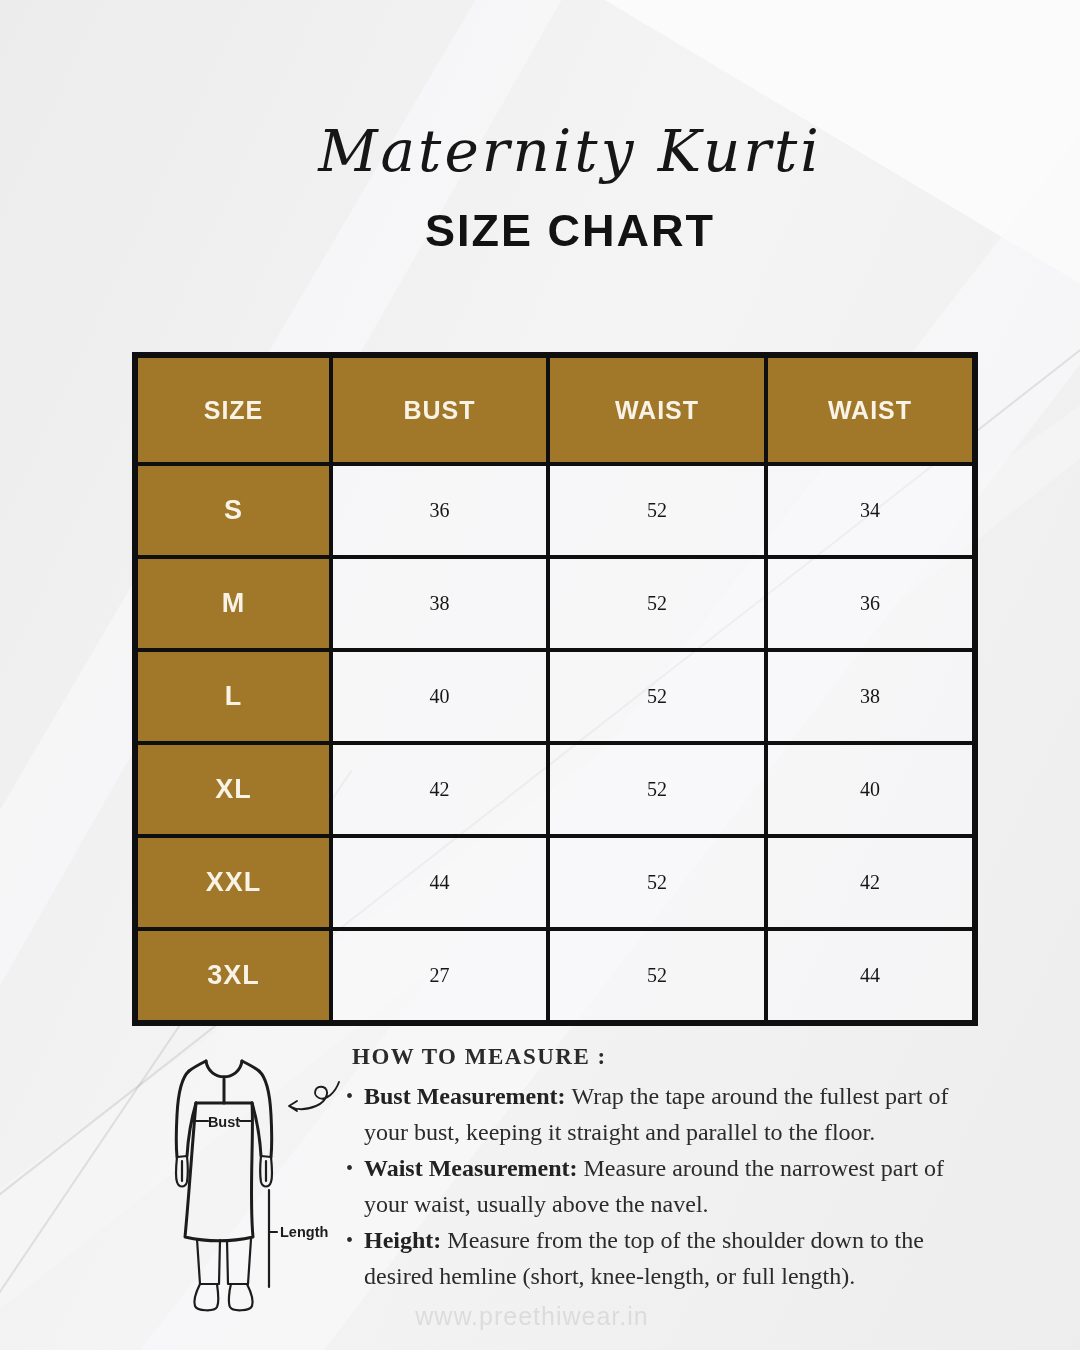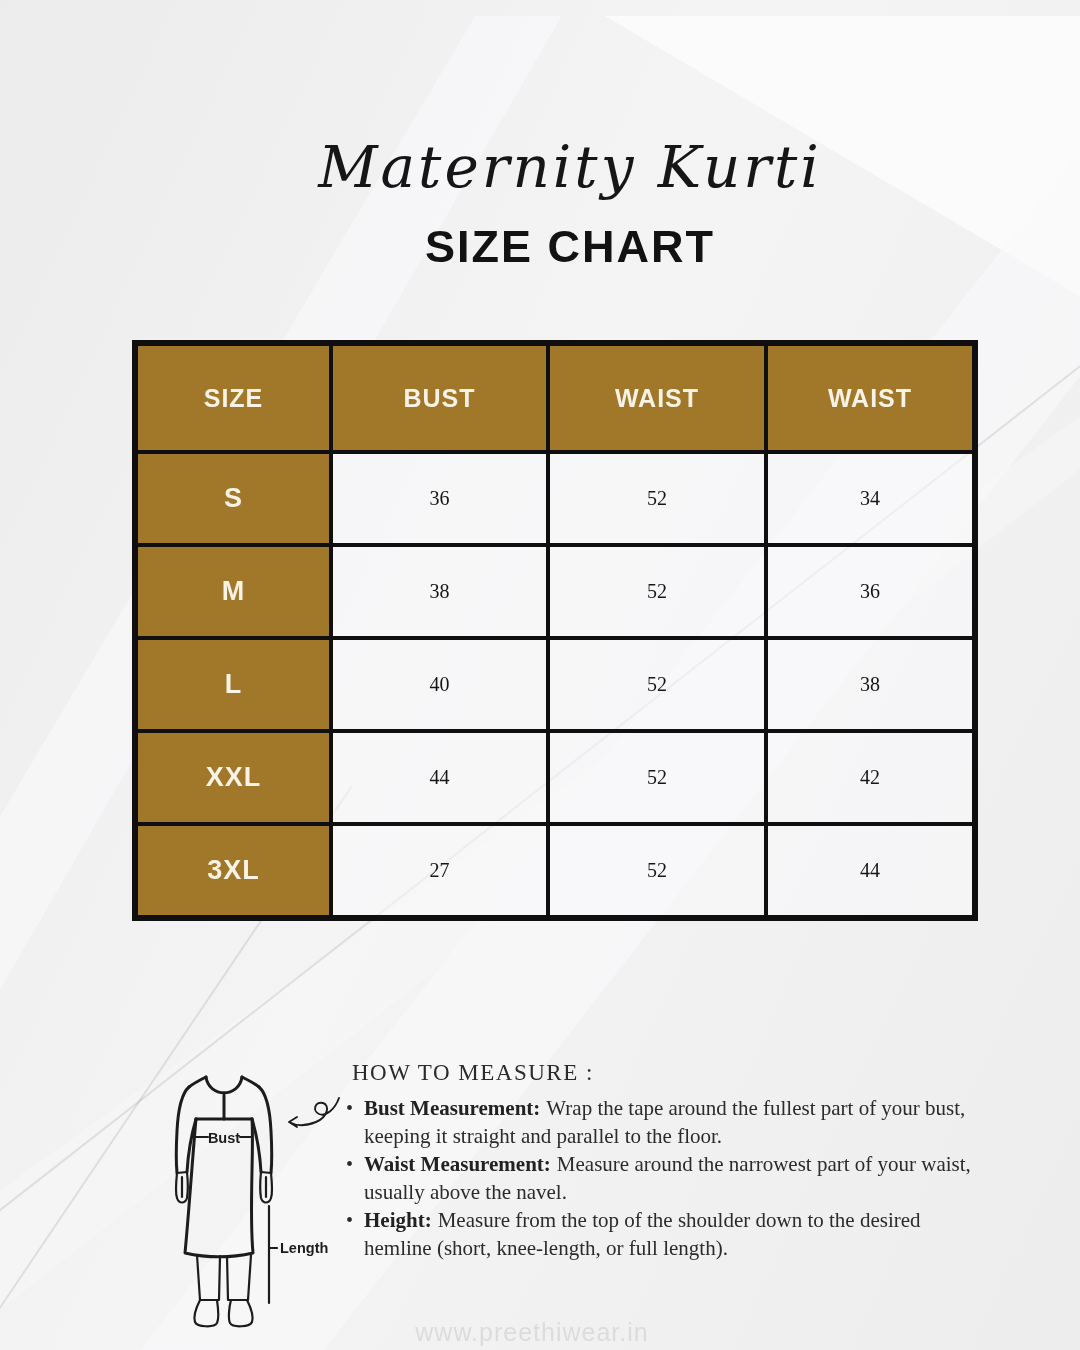--- a/index.html
+++ b/index.html
@@ -3,21 +3,21 @@
 <meta charset="utf-8">
 <style>
   html, body { margin: 0; padding: 0; }
   body {
     width: 1080px; height: 1350px;
     position: relative; overflow: hidden;
     background: linear-gradient(115deg, #ececed 0%, #f4f4f5 45%, #ededee 100%);
     font-family: "Liberation Sans", sans-serif;
     color: #141414;
   }
-  .page { position: absolute; inset: 0; margin-top: 16px; }
+  .page { position: absolute; inset: 0; }
 
   
   .tex { position: absolute; inset: 0; pointer-events: none; }
   .tex1 { background: #fcfcfd; opacity: .9; clip-path: polygon(56% 0, 100% 0, 100% 21%); }
   .tex2 { background: #f9f9fa; opacity: .65; clip-path: polygon(100% 10%, 100% 27%, 30% 100%, 13% 100%); }
   .tex3 { background: #fafafb; opacity: .6; clip-path: polygon(0 60%, 44% 0, 52% 0, 0 73%); }
   .tex4 { background: #f7f7f8; opacity: .5; clip-path: polygon(0 88%, 100% 30%, 100% 34%, 0 97%); }
   .fold-line { position: absolute; height: 2px; background: rgba(120,120,125,.18); transform-origin: left center; pointer-events: none; }
   .fl1 { width: 1500px; left: -60px; top: 1240px; transform: rotate(-38deg); }
   .fl2 { width: 700px; left: -40px; top: 1350px; transform: rotate(-56deg); }
@@ -29,21 +29,21 @@
     font-style: italic; font-size: 58px; letter-spacing: 3px;
     color: #161616; line-height: 1.5;
   }
   .main-heading {
     margin: 10px 0 0 0;
     font-size: 45px; font-weight: 700; letter-spacing: 2px; color: #121212;
   }
 
   
   table.size-table {
-    position: absolute; left: 132px; top: 324px; width: 840px;
+    position: absolute; left: 132px; top: 352px; width: 840px;
     border-collapse: collapse; table-layout: fixed;
     border: 6px solid var(--border-black, #0f0f0f);
   }
   .size-table th, .size-table td {
     border: 4px solid var(--border-black, #0f0f0f);
     text-align: center; vertical-align: middle;
   }
   .size-table thead th {
     height: 102px;
     background: var(--accent-brown, #A1782A);
@@ -62,26 +62,26 @@
     background: rgba(250,250,251,0.55);
   }
 
   
   .measure {
     position: absolute; left: 338px; top: 1044px; width: 636px;
     font-family: "Liberation Serif", serif; color: #252525;
   }
   .measure h2 {
     margin: 0 0 8px 14px;
-    font-size: 23px; font-weight: 400; letter-spacing: 1.5px; color: #2a2a2a;
+    font-size: 23px; font-weight: 700; letter-spacing: 1.5px; color: #2a2a2a;
   }
   .measure ul { list-style: none; margin: 0; padding: 0; }
   .measure li {
     position: relative; padding-left: 26px;
-    font-size: 21px; line-height: 28px; color: #2b2b2b;
+    font-size: 24px; line-height: 36px; color: #2b2b2b;
   }
   .measure li::before {
     content: "\2022";
     position: absolute; left: 8px; top: 0;
     font-size: 20px; color: #2b2b2b;
   }
   .mi-label { font-weight: 700; margin-right: 6px; color: #222; }
 
   
   .figure { position: absolute; left: 140px; top: 1040px; }
@@ -144,20 +144,26 @@
         <th class="size-cell">M</th>
         <td>38</td>
         <td>52</td>
         <td>36</td>
       </tr>
       <tr>
         <th class="size-cell">L</th>
         <td>40</td>
         <td>52</td>
         <td>38</td>
+      </tr>
+      <tr>
+        <th class="size-cell">XL</th>
+        <td>42</td>
+        <td>52</td>
+        <td>40</td>
       </tr>
       <tr>
         <th class="size-cell">XXL</th>
         <td>44</td>
         <td>52</td>
         <td>42</td>
       </tr>
       <tr>
         <th class="size-cell">3XL</th>
         <td>27</td>

